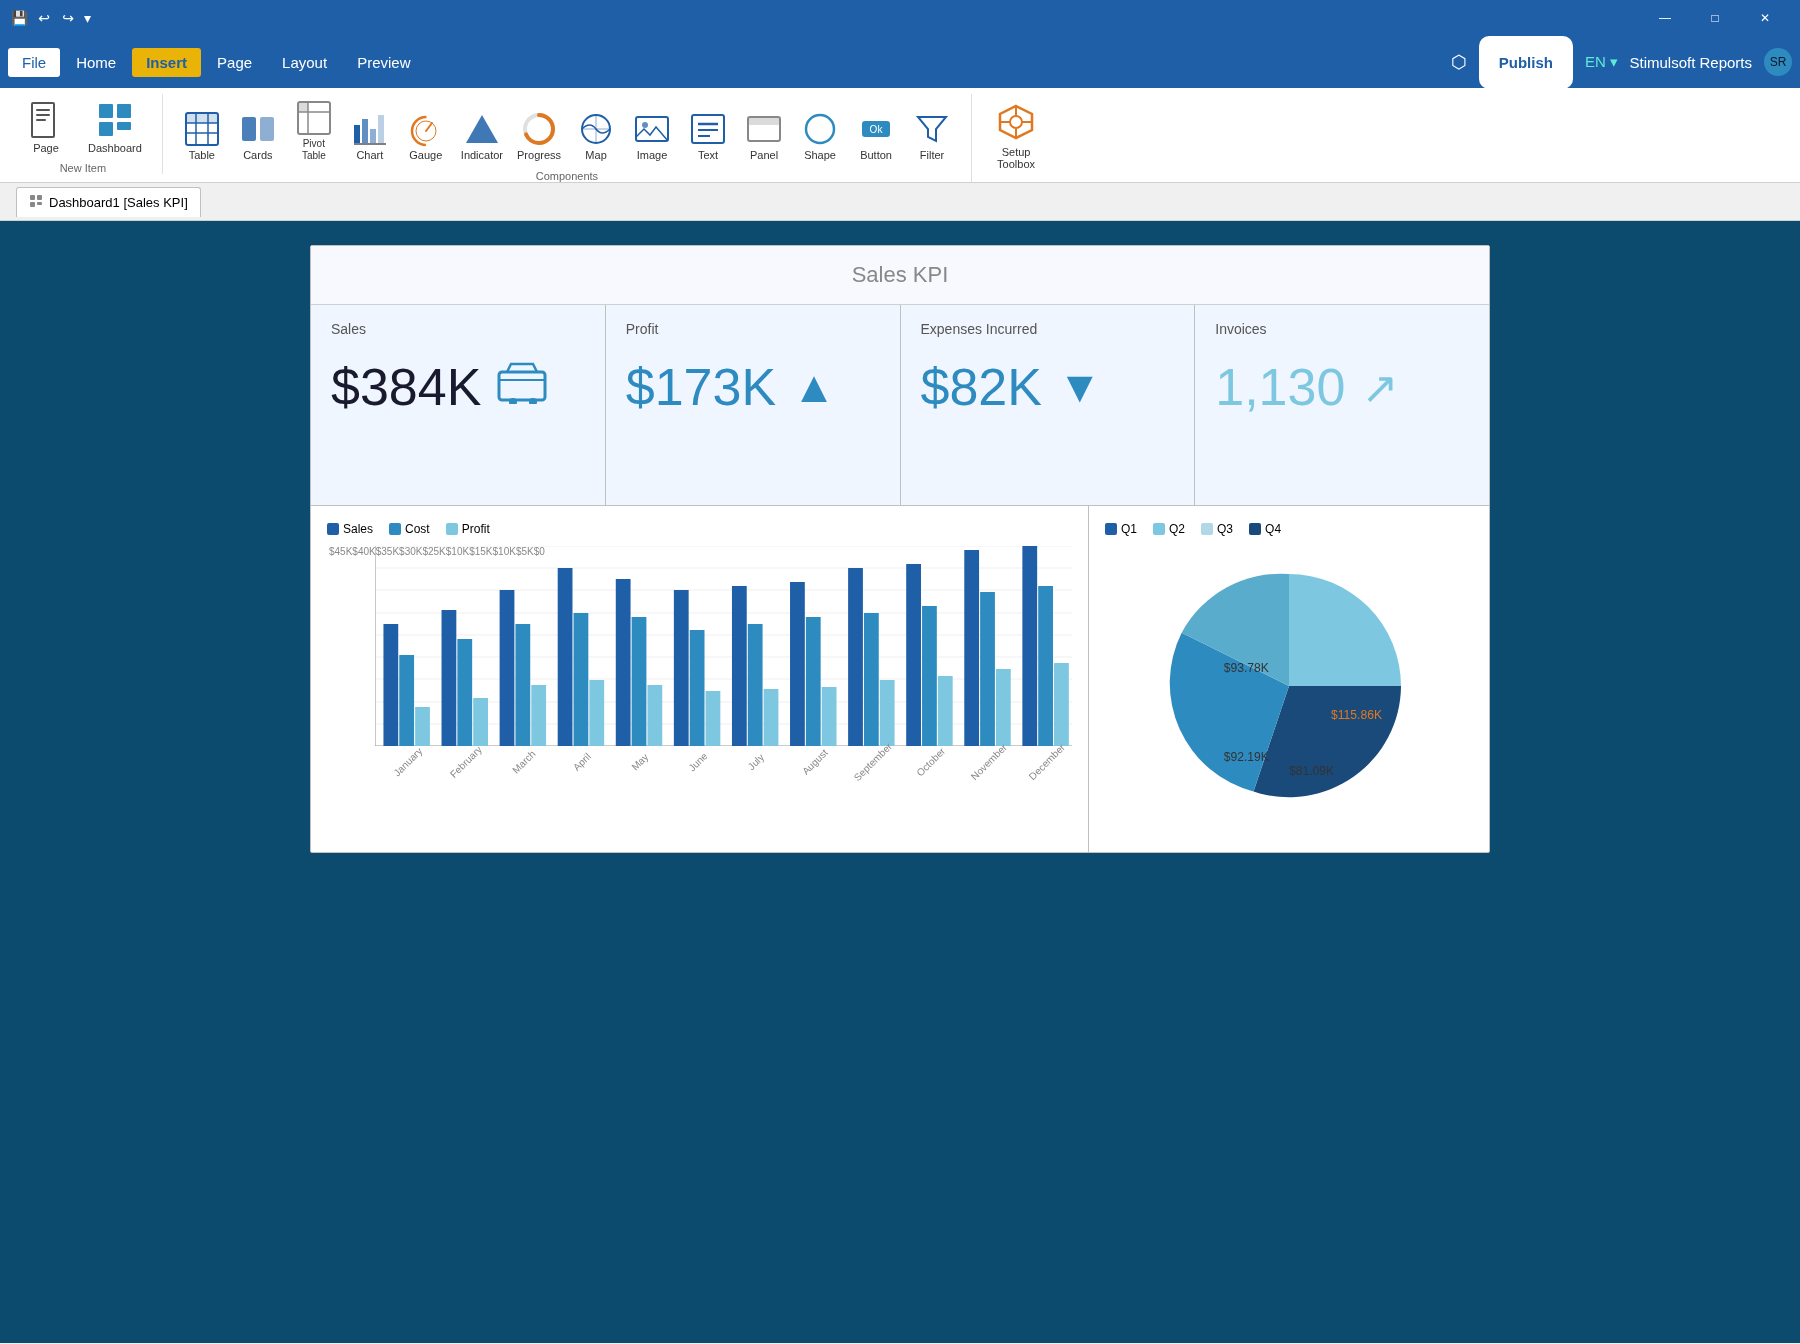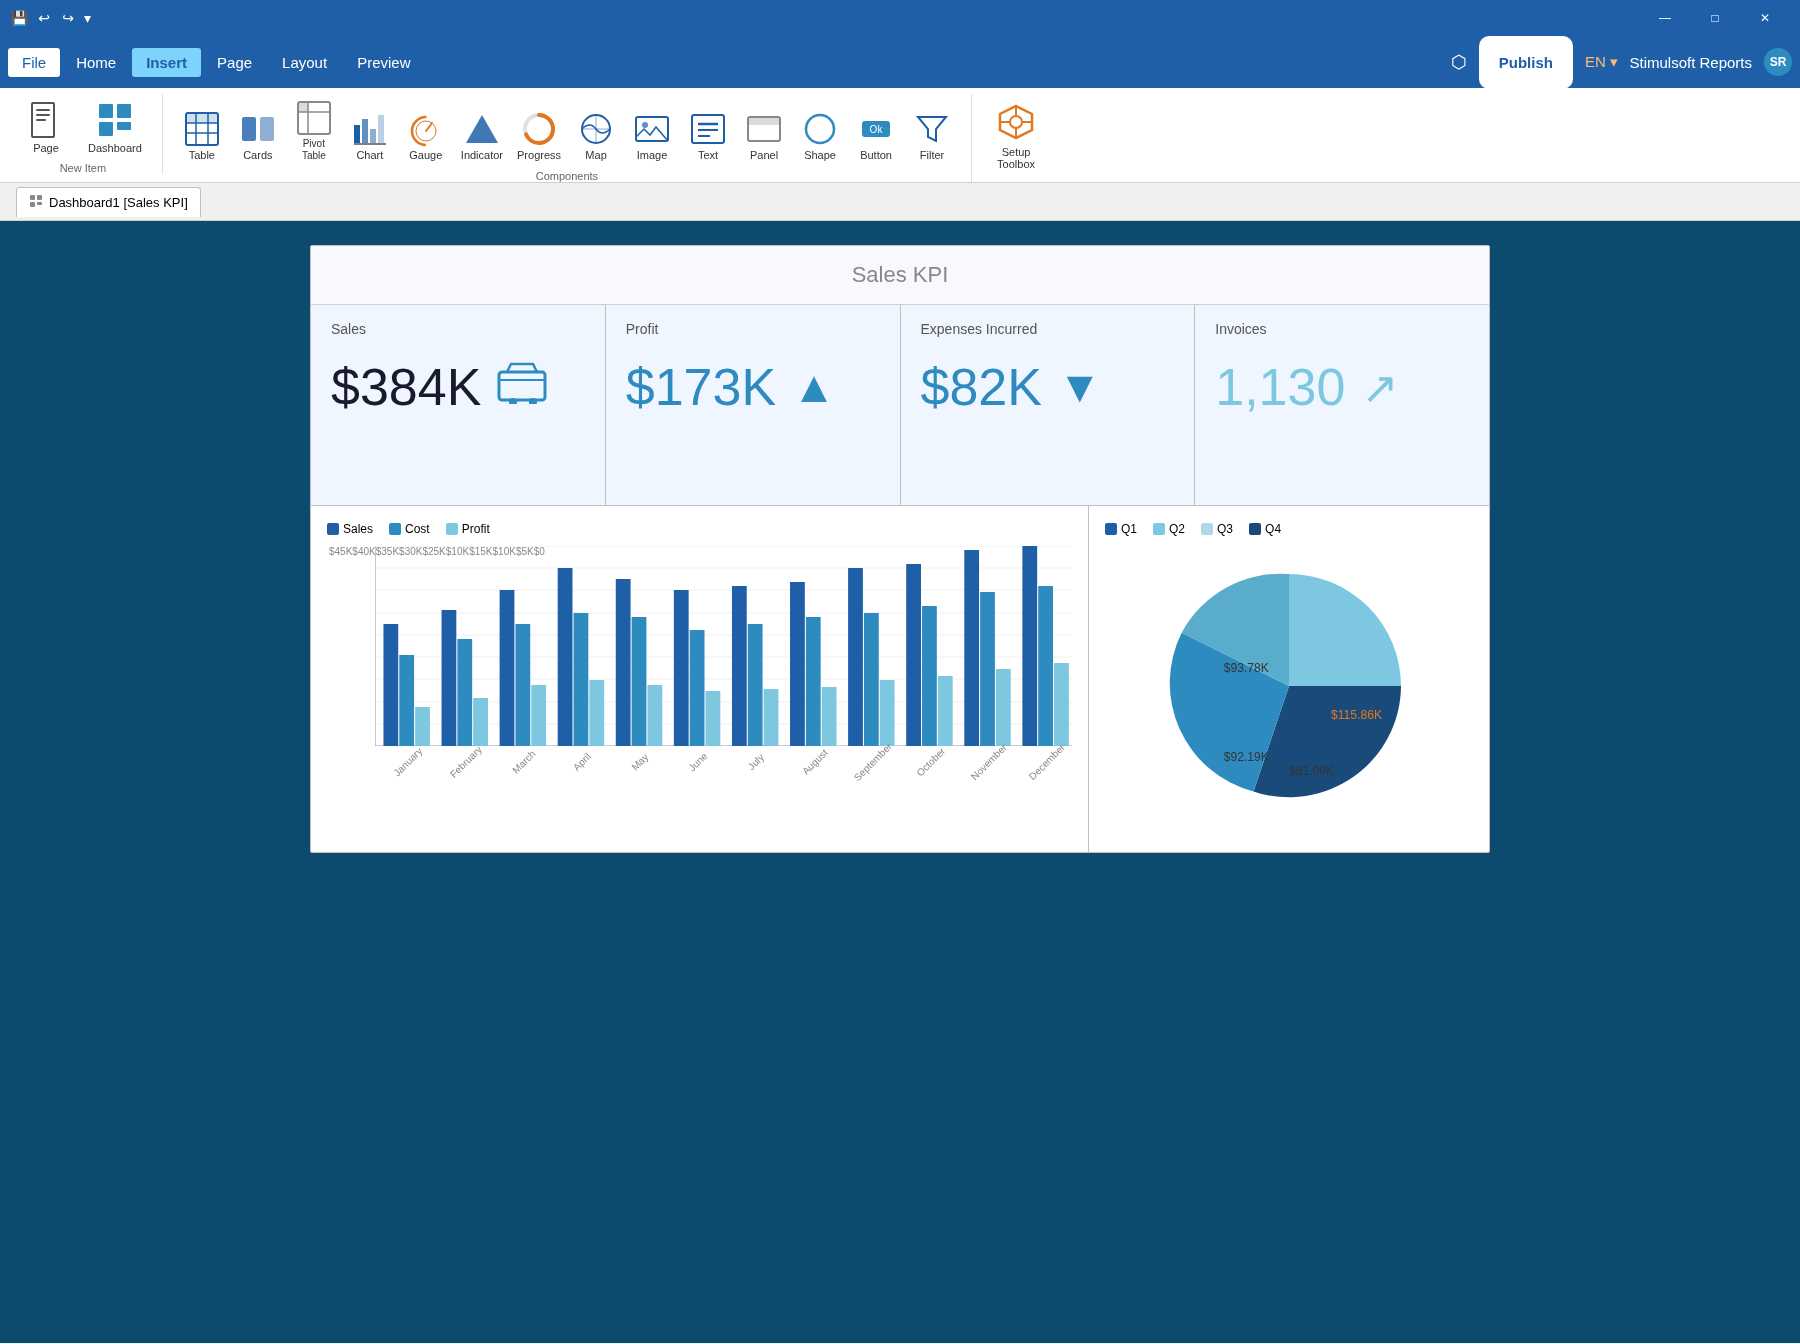--- a/index.html
+++ b/index.html
@@ -55,29 +55,29 @@
       background: white;
       color: #1e5fa8;
       border: none;
       padding: 18px 20px;
       font-size: 15px;
       font-weight: 600;
       border-radius: 10px;
       cursor: pointer;
     }
     .lang-selector {
-      color: #fdba74; font-size: 15px; cursor: pointer; text-align: right;
+      color: #5eead4; font-size: 15px; cursor: pointer; text-align: right;
     }
     .app-title { color: white; font-size: 15px; font-weight: 500; }
     .avatar {
       width: 28px; height: 28px;
       background: #2e8bc0;
       border-radius: 50%;
       display: flex; align-items: center; justify-content: center;
-      color: #ffffff; font-size: 12px; font-weight: bold;
+      color: #0f172a; font-size: 12px; font-weight: normal;
     }
     .share-icon { color: white; font-size: 18px; cursor: pointer; }
     .ribbon-item {
       display: flex;
       flex-direction: column;
       align-items: center;
       cursor: pointer;
       padding: 4px 6px;
       border-radius: 3px;
       min-width: 54px;
@@ -219,21 +219,21 @@
   <div class="window-controls">
     <div class="window-control">—</div>
     <div class="window-control">□</div>
     <div class="window-control close">✕</div>
   </div>
 </div>
 
 <div class="menu-bar">
   <div class="menu-item active">File</div>
   <div class="menu-item">Home</div>
-  <div class="menu-item active" style="background:#7dd3fc;color:#1e5fa8;font-weight:600;">Insert</div>
+  <div class="menu-item active" style="background:#eab308;color:#1e5fa8;font-weight:600;">Insert</div>
   <div class="menu-item">Page</div>
   <div class="menu-item">Layout</div>
   <div class="menu-item">Preview</div>
   <div class="menu-right">
     <span class="share-icon">⬡</span>
     <button class="publish-btn">Publish</button>
     <span class="lang-selector">EN ▾</span>
     <span class="app-title">Stimulsoft Reports</span>
     <div class="avatar">SR</div>
   </div>

